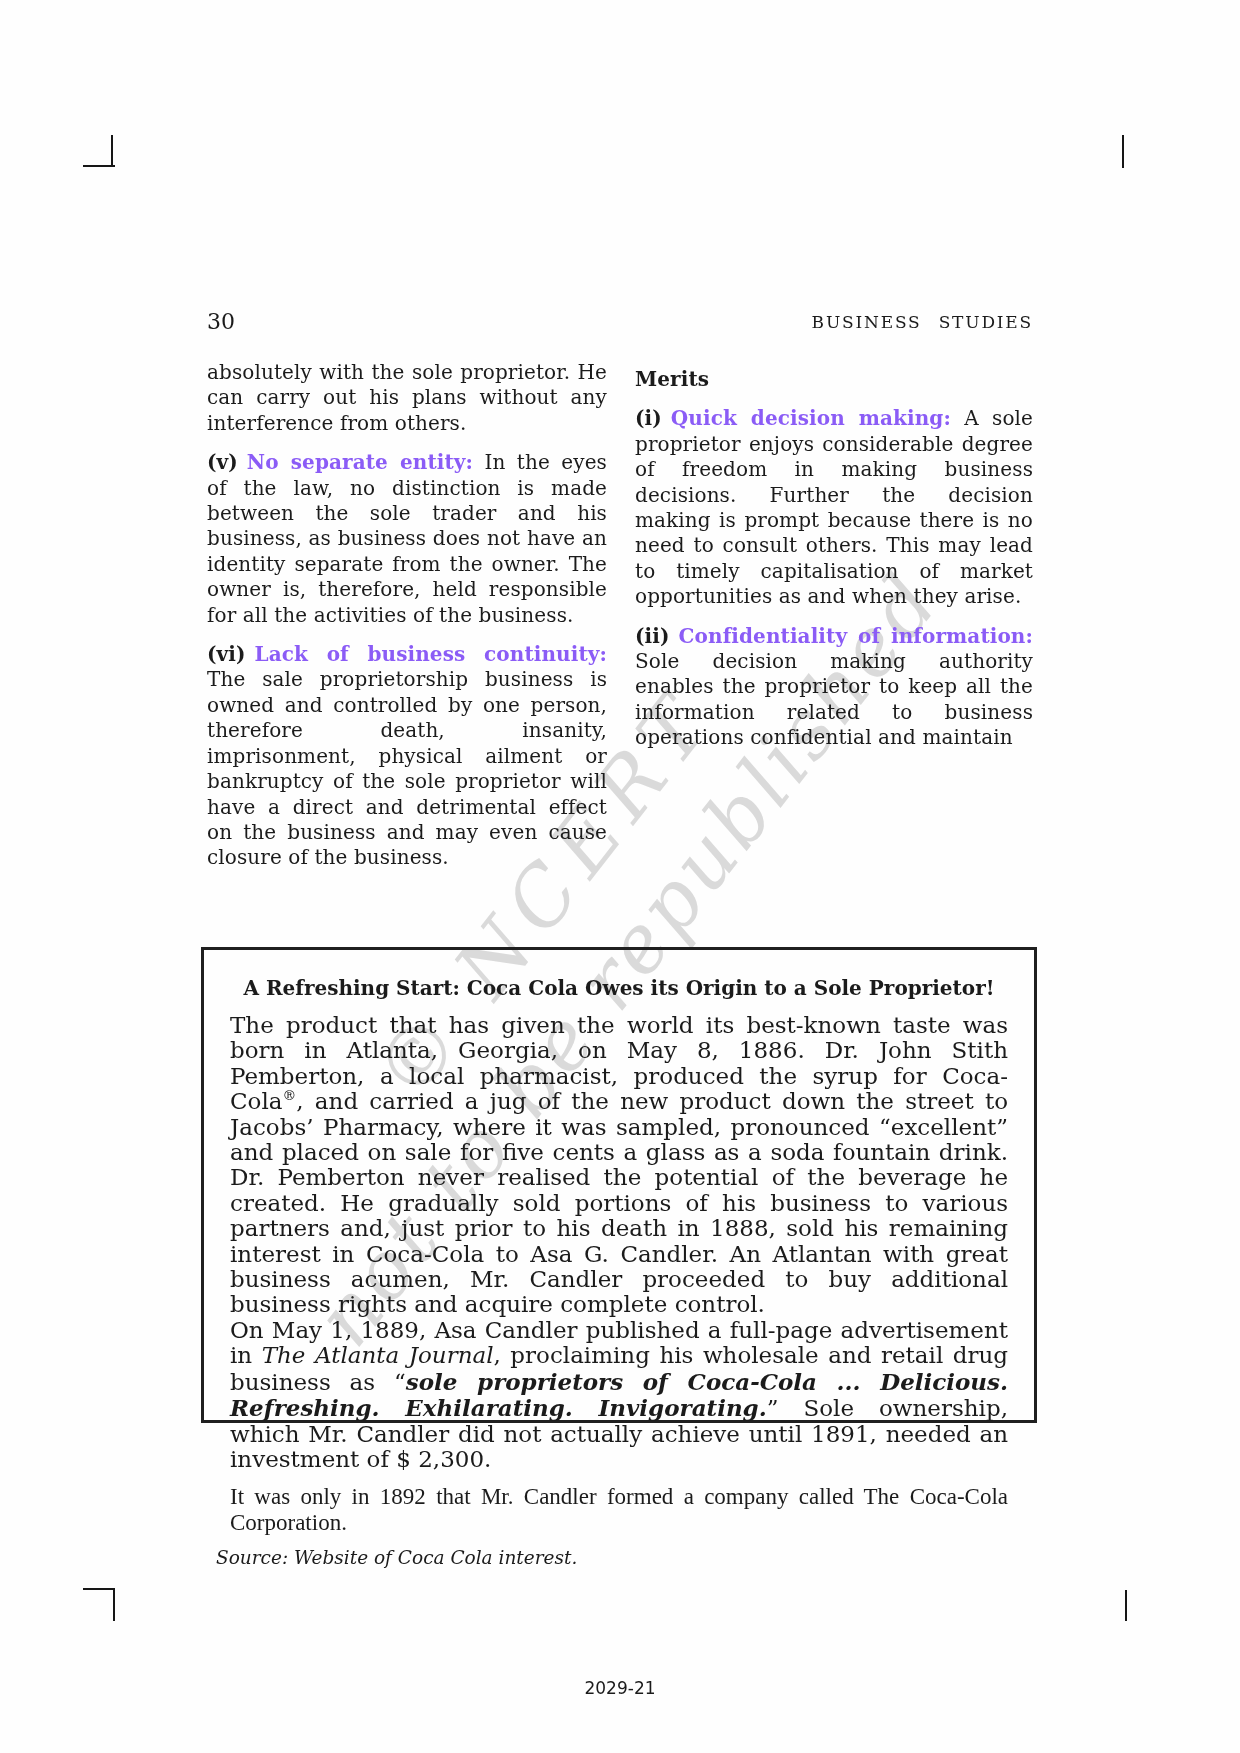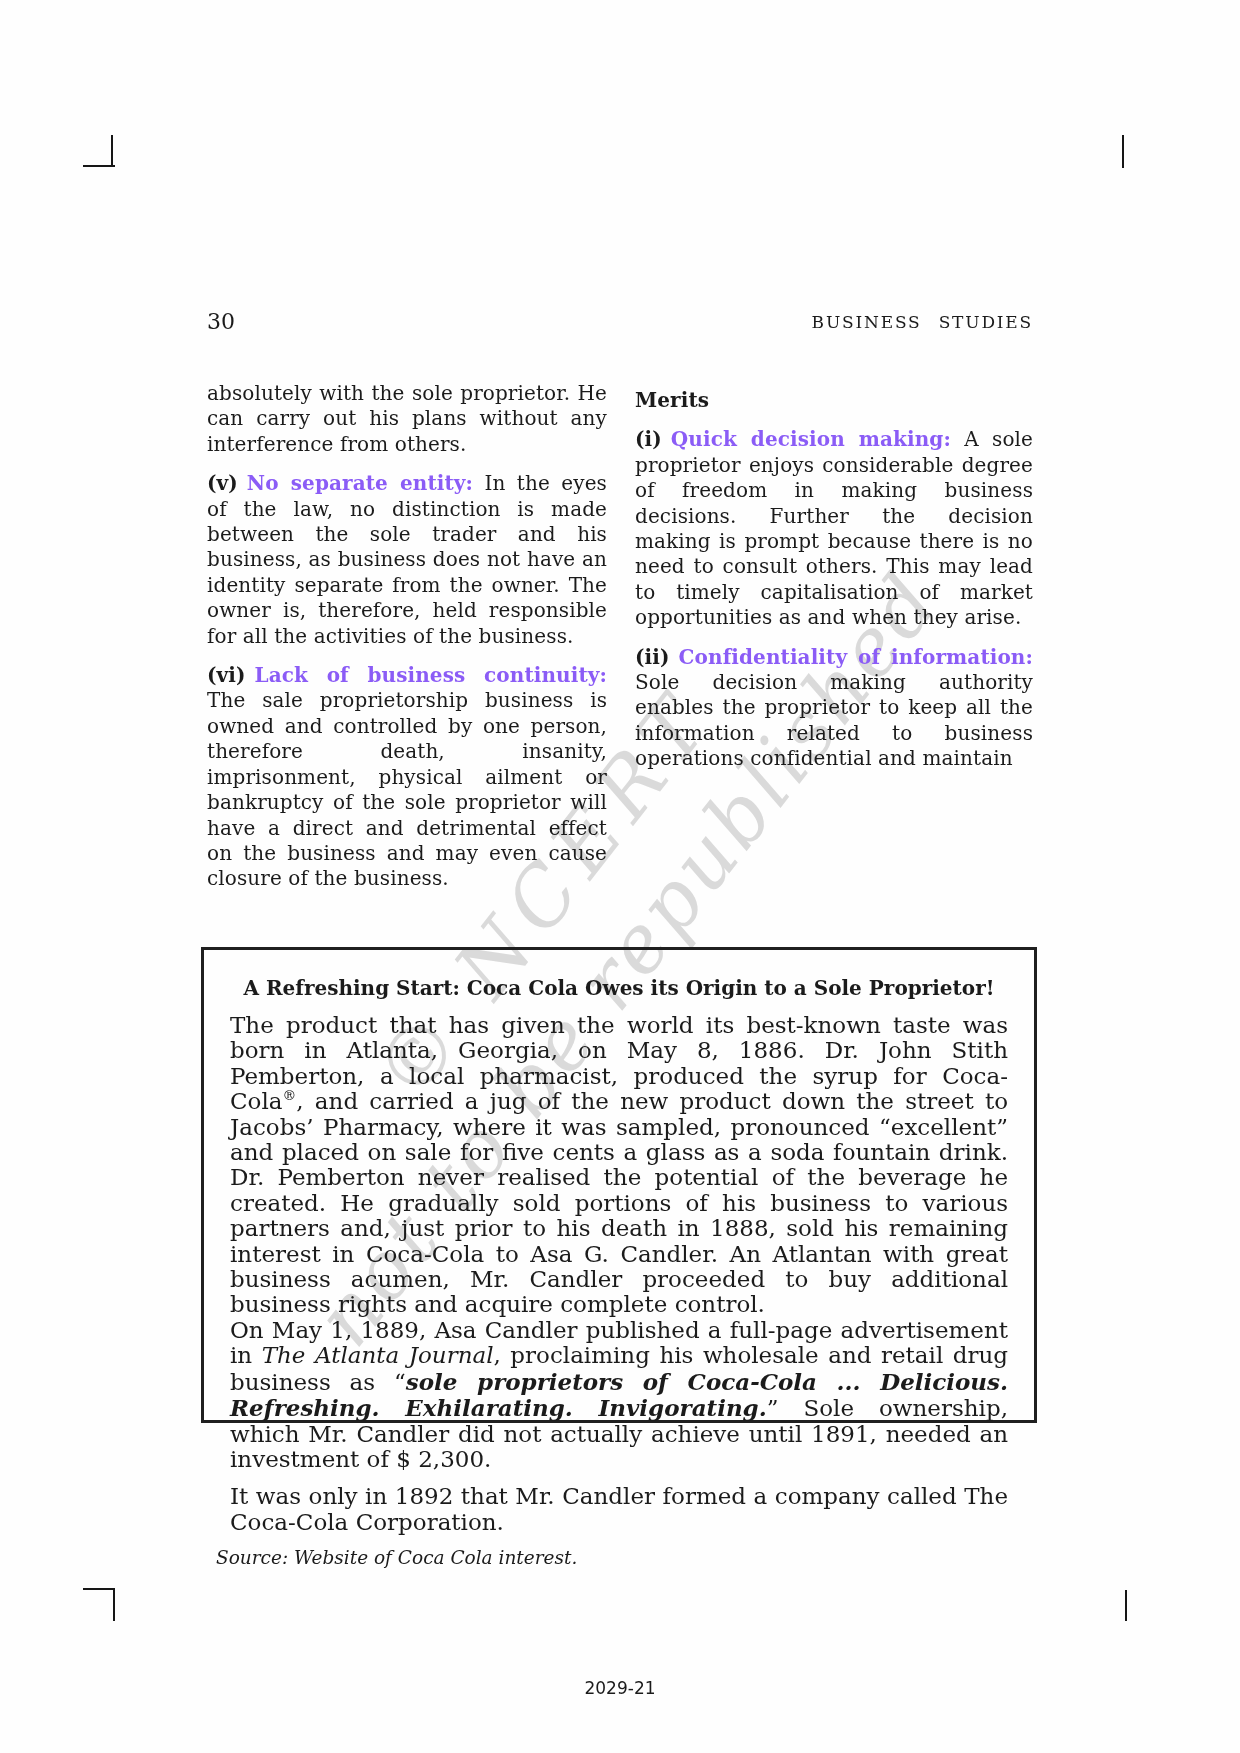--- a/index.html
+++ b/index.html
@@ -21,42 +21,42 @@
   
   .page-num{position:absolute;left:207px;top:309px;font-size:22px;z-index:1;}
   .running-head{
     position:absolute;right:207px;top:312px;font-size:17px;letter-spacing:1.8px;
     word-spacing:10px;z-index:1;
   }
   
   .columns{
     position:absolute;left:207px;top:360px;width:826px;display:flex;gap:28px;z-index:1;
   }
-  .col{text-align:justify;font-size:20px;line-height:25.4px;letter-spacing:.1px;margin-top:21px;}
+  .col{text-align:justify;font-size:20px;line-height:25.4px;letter-spacing:.1px;}
   .col-left{width:400px;}
   .col-right{width:398px;padding-top:7px;}
   .col p{margin:0 0 14px 0;}
   .col p:last-child{margin-bottom:0;}
   .heading{font-weight:bold;font-size:20px;margin:0 0 10px 0;}
   .lbl{font-weight:bold;padding-right:9px;}
   b{color:#8b5cf6;}
   
   .infobox{
     position:absolute;left:201px;top:947px;width:836px;height:476px;
     border:3px solid #1f1f1f;box-sizing:border-box;
     padding:26px 26px 0 26px;z-index:1;background:transparent;
   }
   .infobox .box-title{
     text-align:center;font-weight:bold;font-size:20px;line-height:24px;margin:0;
   }
   .infobox .box-para{
     text-align:justify;font-size:23px;line-height:25.4px;margin:13px 0 0 0;
   }
   .infobox .box-para.cont{margin-top:0;}
-  .infobox .box-para3{margin-top:12px;}
+  .infobox .box-para3{margin-top:12px;font-family:Liberation Serif, serif;}
   .infobox .source{
     margin:11px 0 0 -14px;font-size:18.5px;font-style:italic;line-height:24px;
   }
   .infobox .source .src-lbl{font-weight:normal;}
   .bold-ital{font-weight:bold;font-style:italic;}
   .ital{font-style:italic;}
   sup.reg{font-size:.6em;vertical-align:super;line-height:0;}
   
   .footer{
     position:absolute;left:0;top:1678px;width:1240px;text-align:center;

